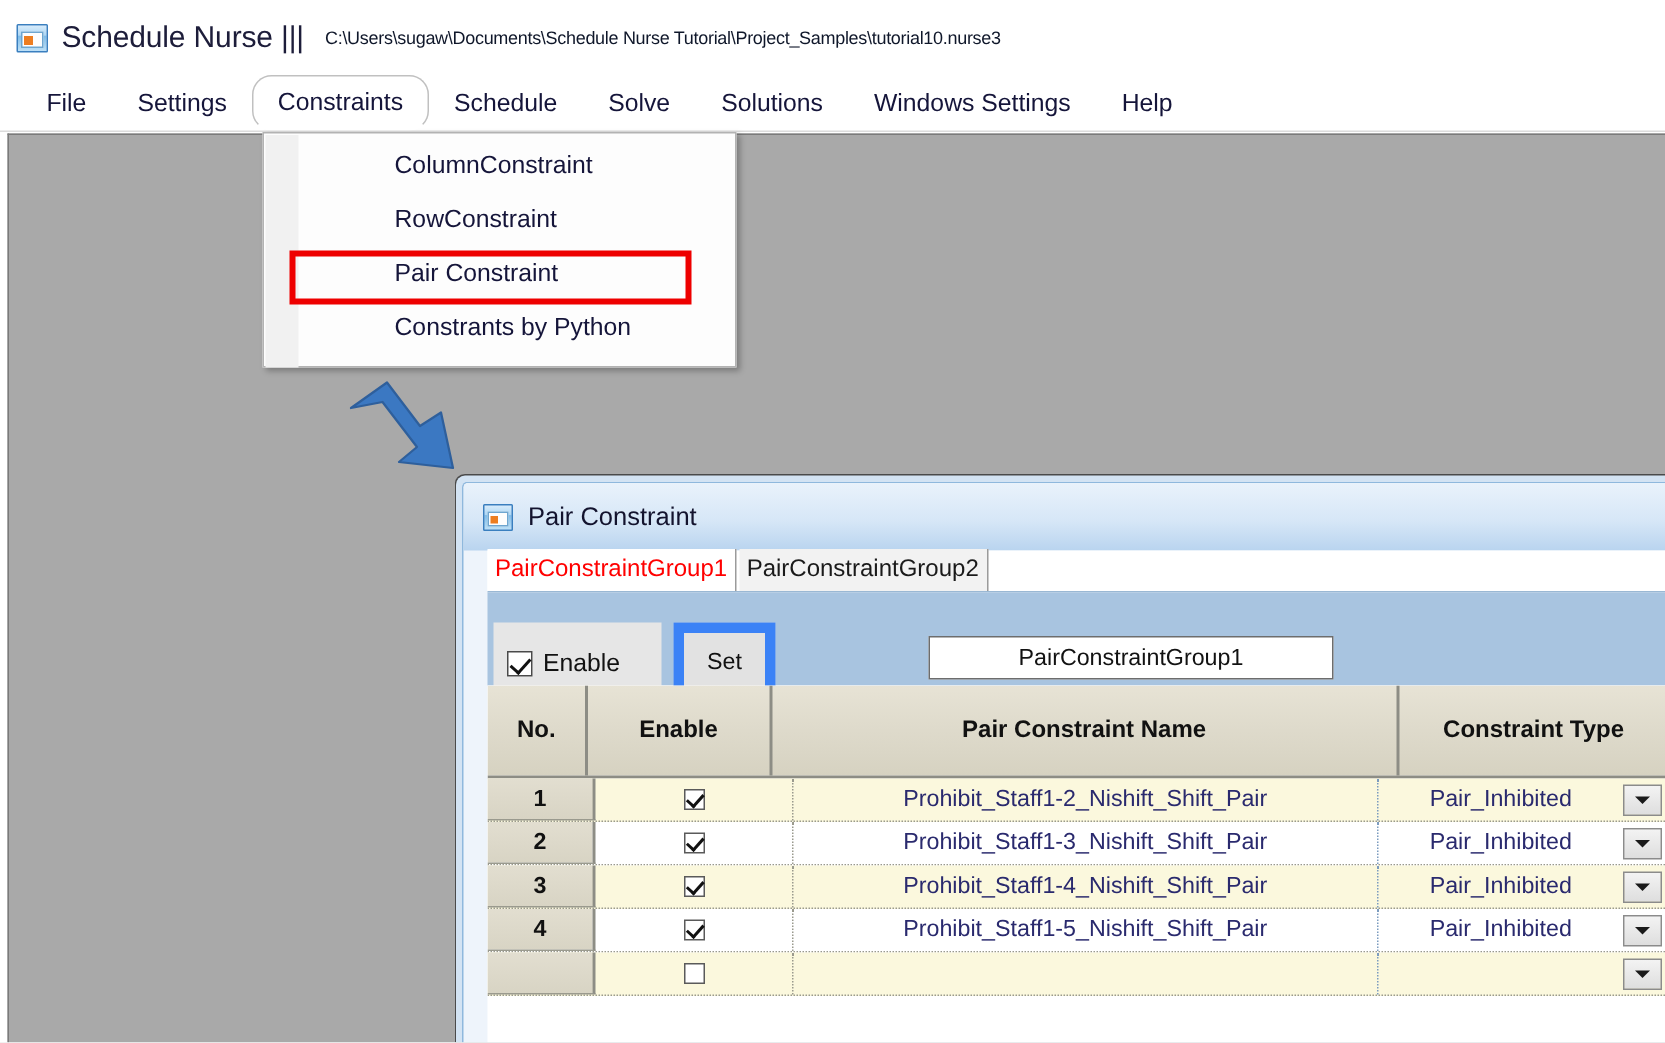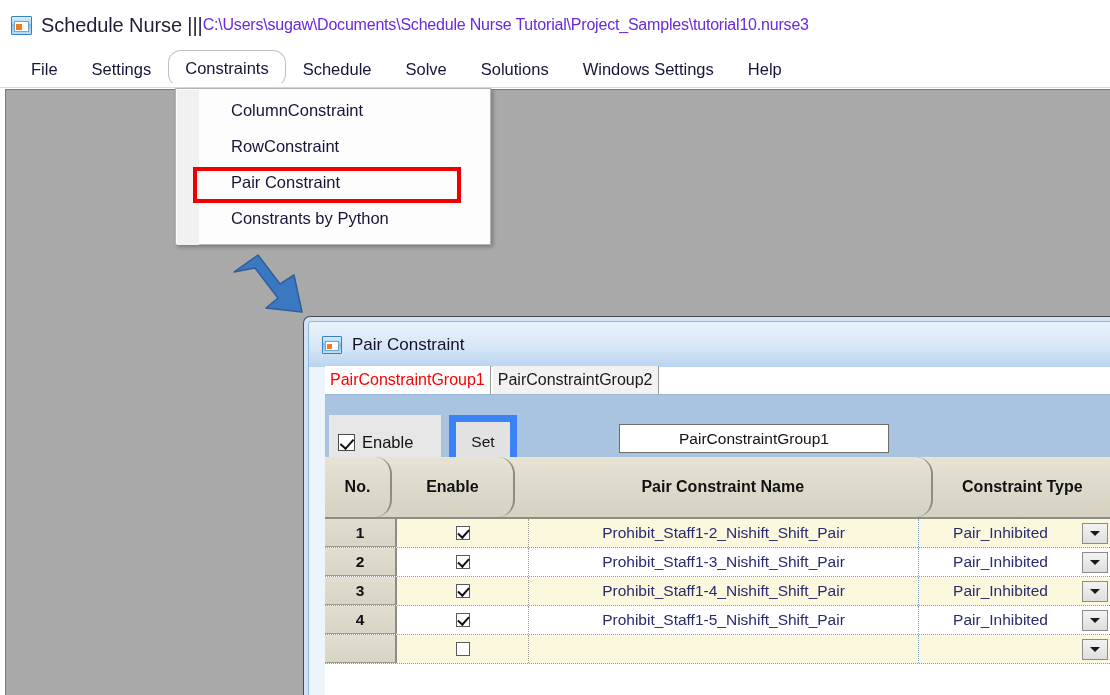--- a/index.html
+++ b/index.html
@@ -64,22 +64,23 @@
   }
 
   .app-title-text {
     font-size: 20px;
     color: #1d1d3a;
     margin-left: 9px;
     white-space: nowrap;
     letter-spacing: -0.1px;
   }
   .app-title-path {
-    font-size: 16px;
-    color: #6d28d9;
+    font-size: 12px;
+    color: #0f172a;
+    margin-left: 14px;
     white-space: nowrap;
     letter-spacing: -0.2px;
   }
 
   
   .menubar {
     position: absolute;
     left: 0; top: 50px;
     width: 1110px; height: 38px;
     background: #ffffff;
@@ -139,21 +140,21 @@
   }
   .dropdown-list {
     position: absolute;
     left: 0; top: 3px;
     width: 100%;
   }
   .dropdown-item {
     height: 36px;
     display: flex;
     align-items: center;
-    padding-left: 55px;
+    padding-left: 87px;
     font-size: 16.5px;
     color: #15153a;
     white-space: nowrap;
     box-sizing: border-box;
   }
 
   .menu-highlight-box {
     position: absolute;
     left: 193px; top: 167px;
     width: 268px; height: 36px;
@@ -358,21 +359,20 @@
   .gh-cell {
     display: flex;
     align-items: center;
     justify-content: center;
     font-size: 16px;
     font-weight: bold;
     color: #111111;
     border-right: 2px solid #8d8d85;
     box-sizing: border-box;
     white-space: nowrap;
-    border-radius: 17px;
   }
   .gh-cell:last-child { border-right: none; }
 
   .col-no    { width: 72px; }
   .col-en    { width: 132px; }
   .col-name  { width: 450px; }
   .col-type  { width: 193px; }
 
   .grid-row {
     display: flex;

